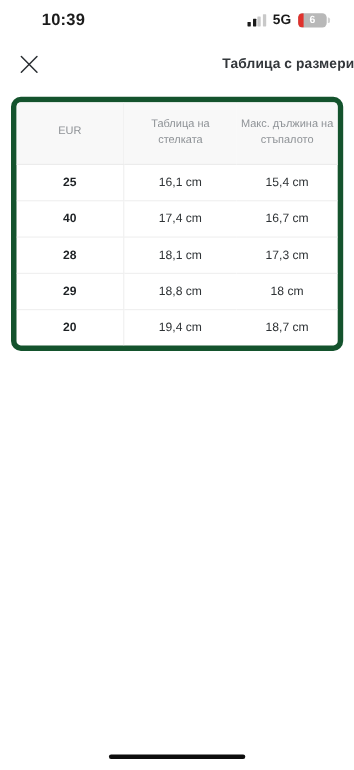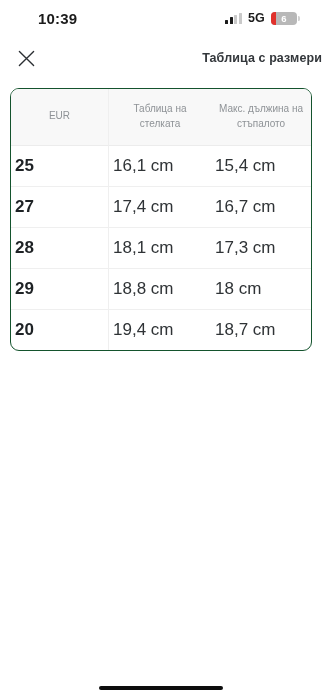--- a/index.html
+++ b/index.html
@@ -67,37 +67,37 @@
   .nav-title {
     width:100%; text-align:right;
     font-size:12.5px; font-weight:bold; color:#33373b;
     letter-spacing:.1px;
   }
 
   
   .table-wrap { padding:8px 10px 0 10px; }
   .size-table {
     width:100%; border-collapse:separate; border-spacing:0;
-    border:1px solid #14532d; border-radius:9px;
+    border:5px solid #14532d; border-radius:9px;
     overflow:hidden; background:#fff;
     table-layout:fixed;
   }
   .size-table th {
     background:#f8f8f8;
     font-size:10px; font-weight:normal; color:#8e9296;
     padding:13px 4px 14px 4px;
     line-height:1.45;
     vertical-align:middle;
     border-bottom:1px solid #ececec;
   }
   .size-table th.c0 { width:98px; border-right:1px solid #efefef; }
   .size-table th.c1 { width:102px; }
   .size-table td {
-    font-size:17px; color:#2f3336;
-    text-align:left; padding:10px 4px;
+    font-size:11px; color:#2f3336;
+    text-align:center; padding:10px 4px;
     border-bottom:1px solid #efefef;
     vertical-align:middle;
   }
   .size-table td.eur {
     font-weight:bold; color:#1e2225;
     border-right:1px solid #efefef;
   }
   .size-table tbody tr:last-child td { border-bottom:none; }
 
   
@@ -151,21 +151,21 @@
           <th class="c2">Макс. дължина на стъпалото</th>
         </tr>
       </thead>
       <tbody>
         <tr>
           <td class="eur">25</td>
           <td>16,1 cm</td>
           <td>15,4 cm</td>
         </tr>
         <tr>
-          <td class="eur">27</td>
+          <td class="eur">40</td>
           <td>17,4 cm</td>
           <td>16,7 cm</td>
         </tr>
         <tr>
           <td class="eur">28</td>
           <td>18,1 cm</td>
           <td>17,3 cm</td>
         </tr>
         <tr>
           <td class="eur">29</td>

